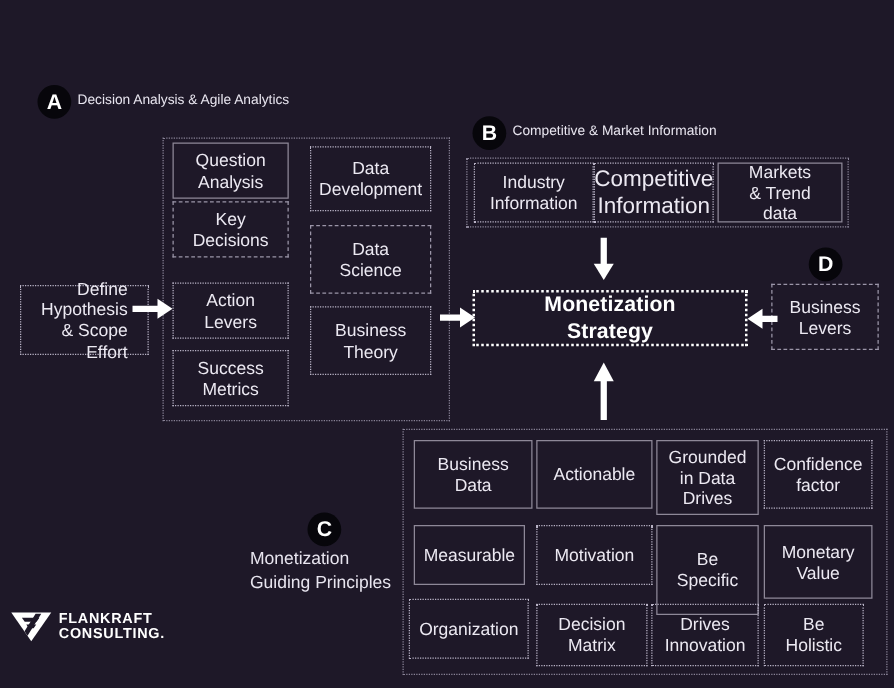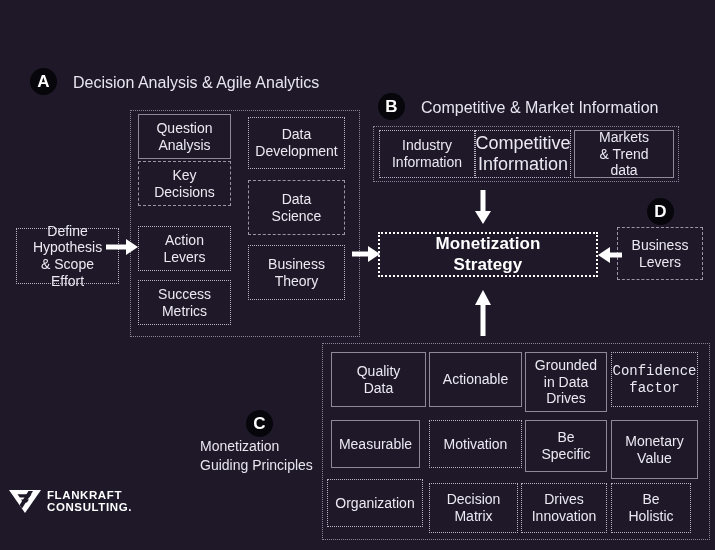--- a/index.html
+++ b/index.html
@@ -54,24 +54,23 @@
     display: flex;
     align-items: center;
     justify-content: center;
     font-family: "Liberation Sans", sans-serif;
     z-index: 5;
   }
 
   .section-title {
     position: absolute;
     color: #e8e5ef;
-    font-size: 16px;
+    font-size: 11px;
     white-space: nowrap;
     z-index: 4;
-    margin-left: 11px;
   }
 
   .section-title-block {
     position: absolute;
     color: #e8e5ef;
     font-size: 14px;
     line-height: 1.35;
     z-index: 4;
   }
 
@@ -114,21 +113,21 @@
 
   <div class="abs node b-solid" style="left:138px; top:114px; width:93px; height:45px; font-size:14px;">Question Analysis</div>
   <div class="abs node b-dash" style="left:138px; top:161px; width:93px; height:45px; font-size:14px;">Key Decisions</div>
   <div class="abs node b-dot" style="left:138px; top:226px; width:93px; height:45px; font-size:14px;">Action Levers</div>
   <div class="abs node b-dot" style="left:138px; top:280px; width:93px; height:45px; font-size:14px;">Success Metrics</div>
 
   <div class="abs node b-dot" style="left:248px; top:117px; width:97px; height:52px; font-size:14px;">Data Development</div>
   <div class="abs node b-dash" style="left:248px; top:180px; width:97px; height:55px; font-size:14px;">Data Science</div>
   <div class="abs node b-dot" style="left:248px; top:245px; width:97px; height:55px; font-size:14px;">Business Theory</div>
 
-  <div class="abs node b-dot" style="left:16px; top:228px; width:103px; height:56px; font-size:14px;">Define Hypothesis &amp; Scope Effort</div>
+  <div class="abs node b-dot" style="left:16px; top:228px; width:103px; height:56px; font-size:14px;text-align:right;">Define Hypothesis &amp; Scope Effort</div>
 
   <svg class="arrow" style="left:104px; top:236px;" width="40" height="22" viewBox="0 0 40 22">
     <path d="M2 11 H26" stroke="#ffffff" stroke-width="5" fill="none"></path>
     <path d="M22 3 L34 11 L22 19 Z" fill="#ffffff"></path>
   </svg>
 
   <svg class="arrow" style="left:352px; top:243px;" width="36" height="22" viewBox="0 0 36 22">
     <path d="M0 11 H20" stroke="#ffffff" stroke-width="5" fill="none"></path>
     <path d="M16 3 L28 11 L16 19 Z" fill="#ffffff"></path>
   </svg>
@@ -161,28 +160,28 @@
   <svg class="arrow" style="left:472px; top:288px;" width="22" height="48" viewBox="0 0 22 48">
     <path d="M11 48 V14" stroke="#ffffff" stroke-width="5" fill="none"></path>
     <path d="M3 17 L11 2 L19 17 Z" fill="#ffffff"></path>
   </svg>
 
   <div class="badge" style="left:246px; top:410px;">C</div>
   <div class="section-title-block" style="left:200px; top:437px; width:120px;">Monetization Guiding Principles</div>
 
   <div class="abs group-box" style="left:322px; top:343px; width:388px; height:197px;"></div>
 
-  <div class="abs node b-solid" style="left:331px; top:352px; width:95px; height:55px; font-size:14px;">Quality Data</div>
+  <div class="abs node b-solid" style="left:331px; top:352px; width:95px; height:55px; font-size:14px;">Business Data</div>
   <div class="abs node b-solid" style="left:429px; top:352px; width:93px; height:55px; font-size:14px;">Actionable</div>
   <div class="abs node b-solid" style="left:525px; top:352px; width:82px; height:60px; font-size:14px;">Grounded in Data Drives</div>
-  <div class="abs node b-dot" style="left:611px; top:352px; width:87px; height:55px; font-size:14px;font-family:Liberation Mono, monospace;">Confidence factor</div>
+  <div class="abs node b-dot" style="left:611px; top:352px; width:87px; height:55px; font-size:14px;">Confidence factor</div>
 
   <div class="abs node b-solid" style="left:331px; top:420px; width:89px; height:48px; font-size:14px;">Measurable</div>
   <div class="abs node b-dot" style="left:429px; top:420px; width:93px; height:48px; font-size:14px;">Motivation</div>
-  <div class="abs node b-solid" style="left:525px; top:420px; width:82px; height:52px; font-size:14px;">Be Specific</div>
+  <div class="abs node b-solid" style="left:525px; top:420px; width:82px; height:72px; font-size:14px;">Be Specific</div>
   <div class="abs node b-solid" style="left:611px; top:420px; width:87px; height:59px; font-size:14px;">Monetary Value</div>
 
   <div class="abs node b-dot" style="left:327px; top:479px; width:96px; height:48px; font-size:14px;">Organization</div>
   <div class="abs node b-dot" style="left:429px; top:483px; width:89px; height:50px; font-size:14px;">Decision Matrix</div>
   <div class="abs node b-dot" style="left:521px; top:483px; width:86px; height:50px; font-size:14px;">Drives Innovation</div>
   <div class="abs node b-dot" style="left:611px; top:483px; width:80px; height:50px; font-size:14px;">Be Holistic</div>
 
   <div id="logo" style="left:8px; top:488px;">
     <svg width="34" height="26" viewBox="0 0 34 26">
       <path d="M1 2 H33 L17 25 Z" fill="#ffffff"></path>

